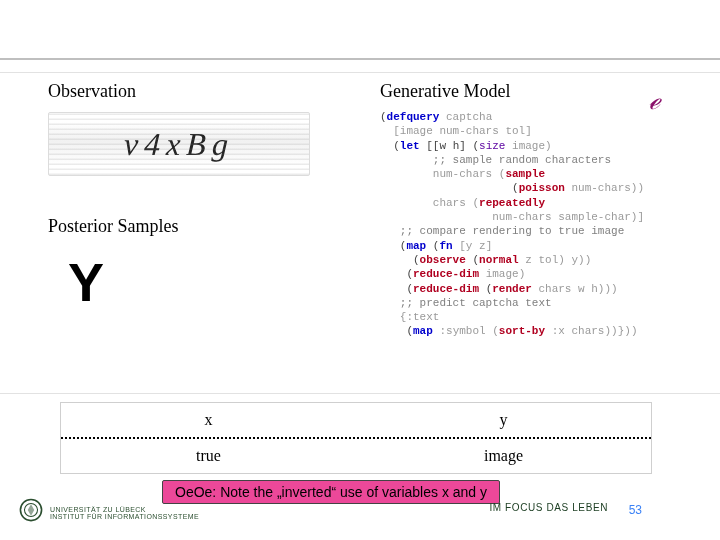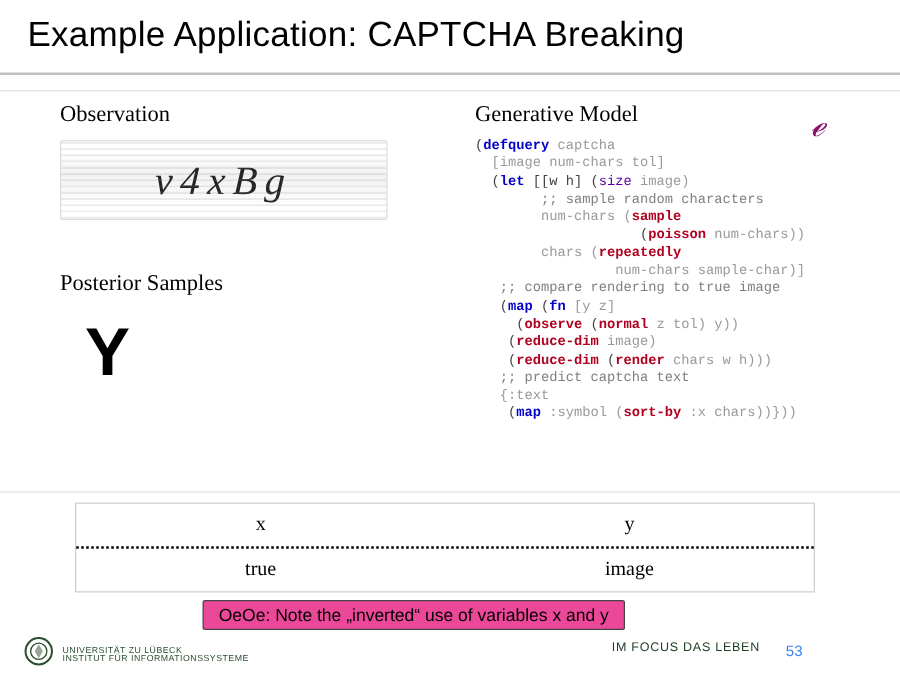--- a/index.html
+++ b/index.html
@@ -159,21 +159,21 @@
     border: 1px solid #444;
     background: #ec4899;
     font-family: Arial, sans-serif;
     font-size: 14px;
     padding: 3px 12px;
     border-radius: 2px;
   }
   
   .footer {
     position: absolute;
-    bottom: 0;
+    bottom: 11px;
     left: 0;
     width: 656px;
     height: 25px;
   }
   .footer-seal {
     position: absolute;
     left: 18px;
     bottom: 6px;
     width: 26px;
     height: 26px;
@@ -204,21 +204,20 @@
     font-family: Arial, sans-serif;
     font-size: 12px;
     color: #3b82f6;
   }
 </style>
 </head>
 <body>
 
 <div class="slide">
 
-  <div class="title">Example Application: CAPTCHA Breaking</div>
   <div class="hr"></div>
 
   <div class="content">
 
     <div class="col-left">
       <div class="heading">Observation</div>
 
       <div class="captcha-box">
         <span class="captcha-text">v4xBg</span>
         <div class="captcha-overlay"></div>

